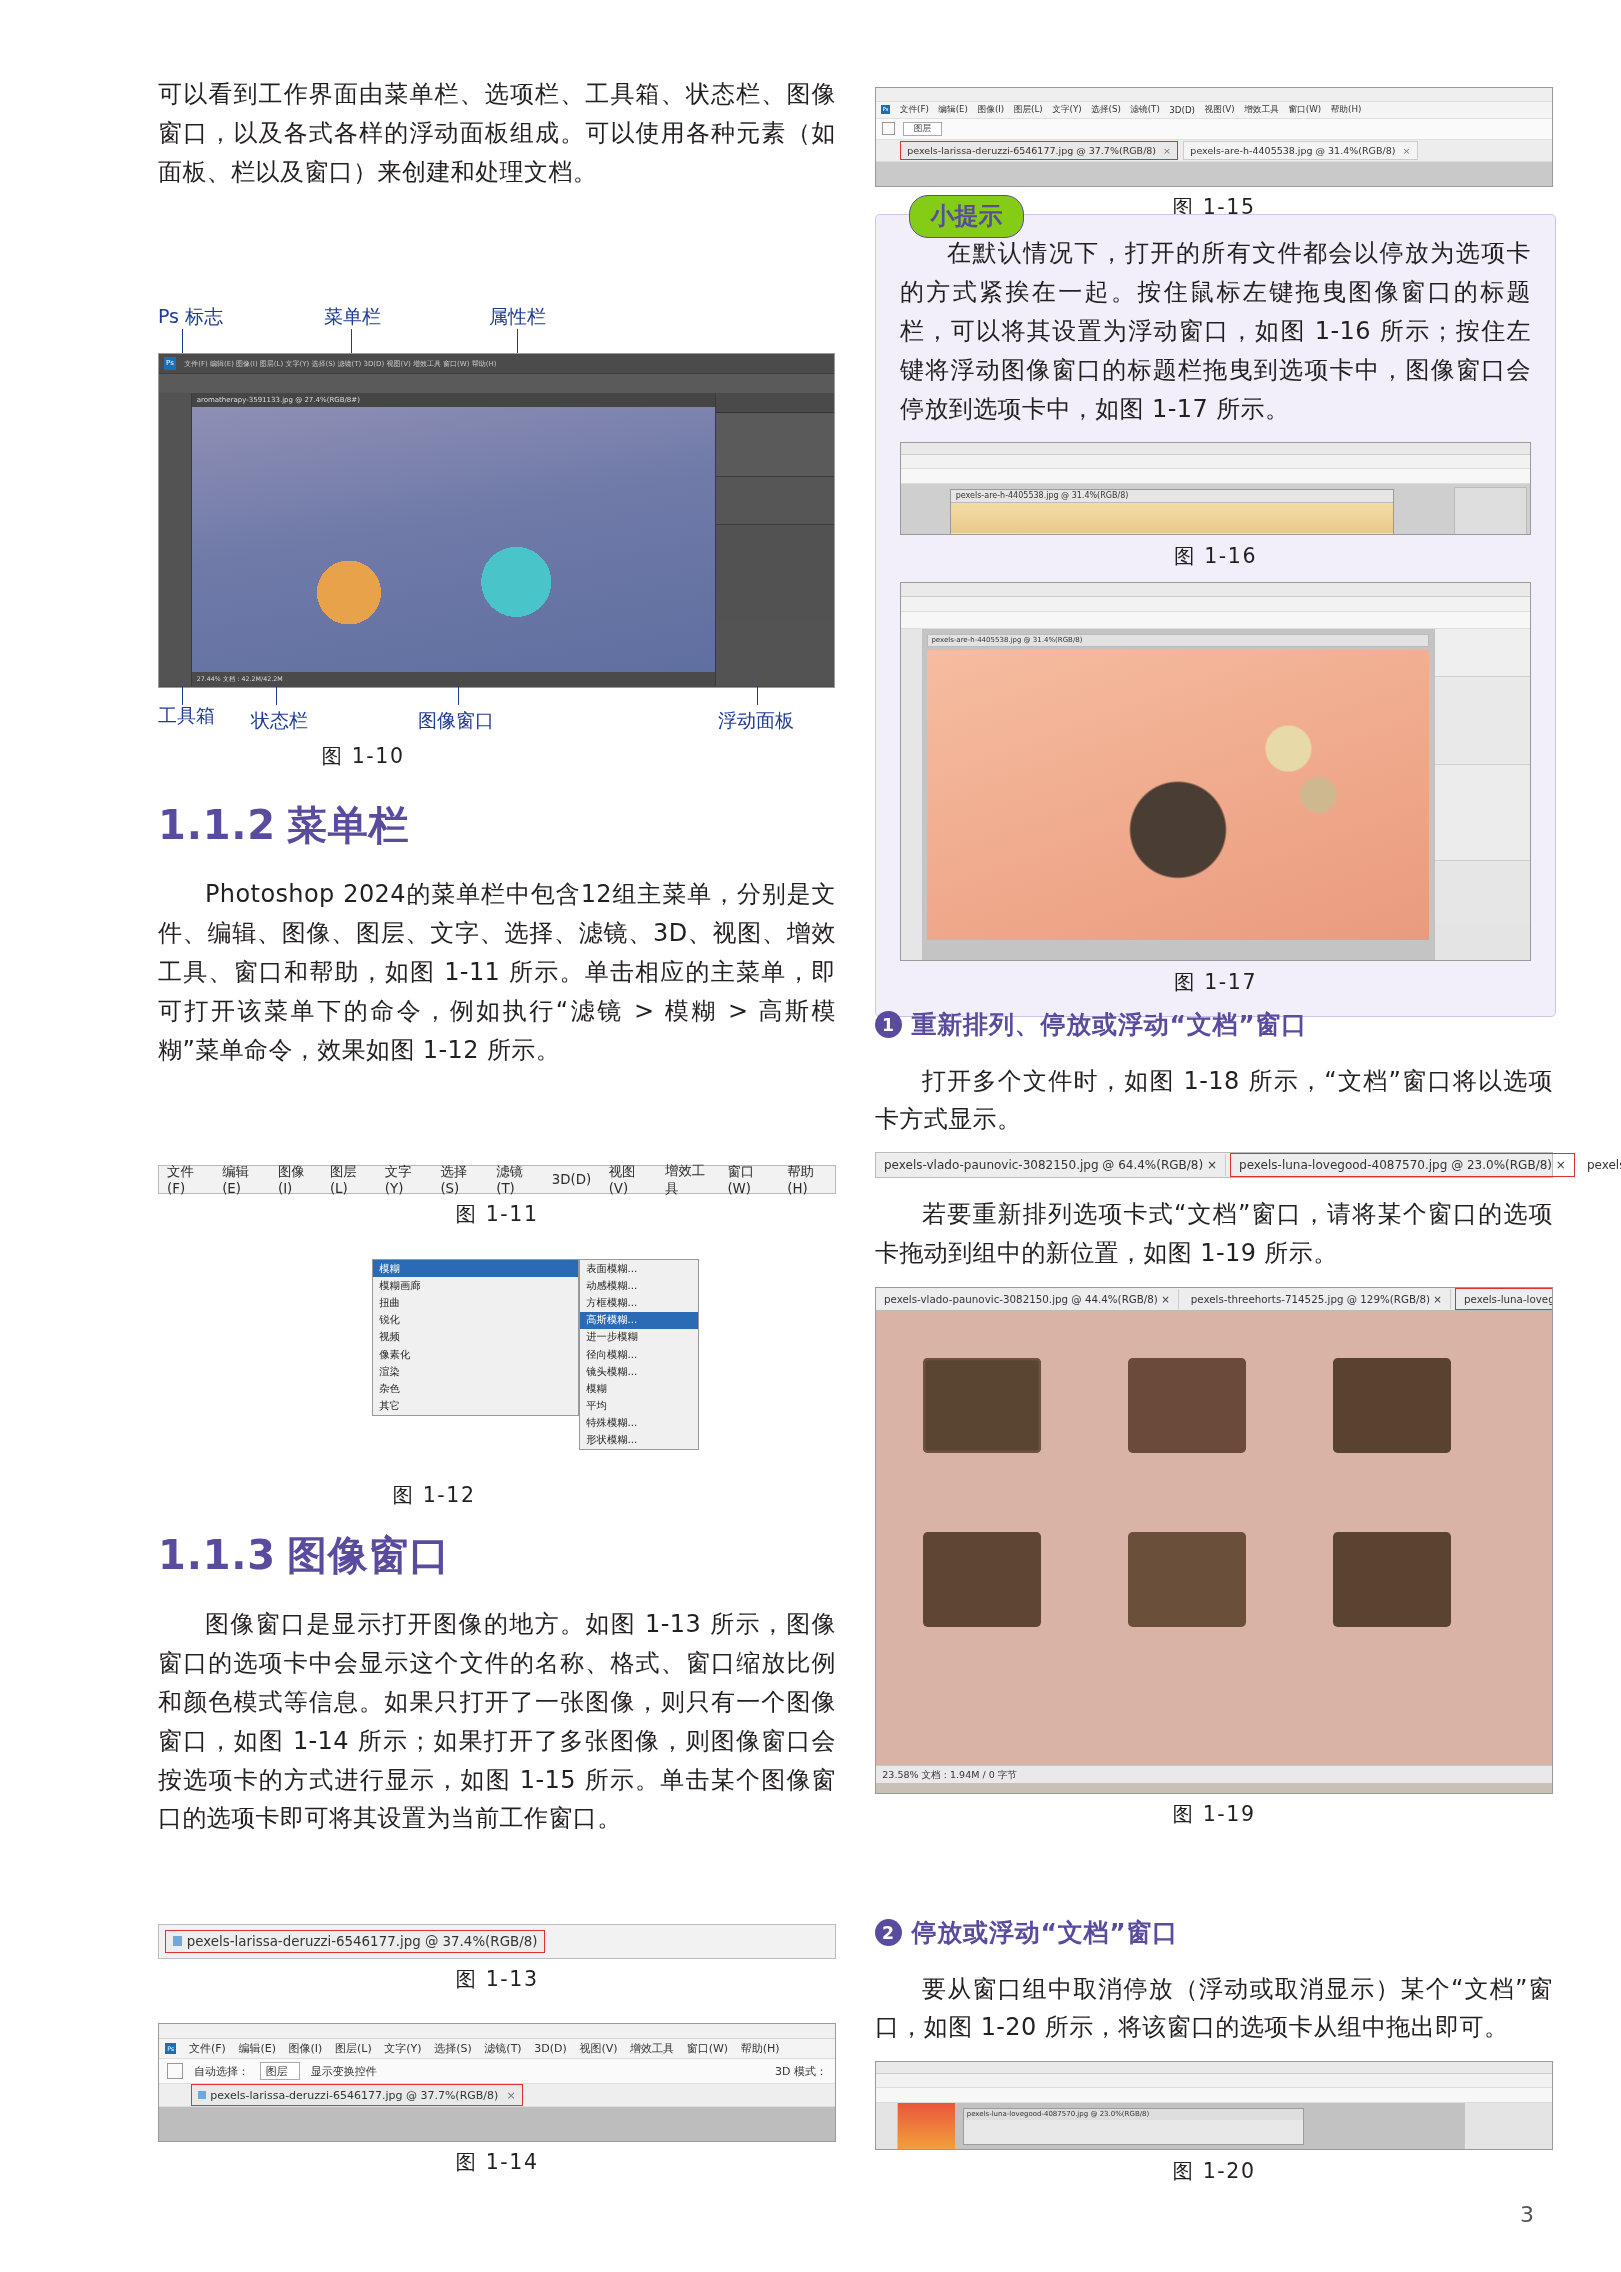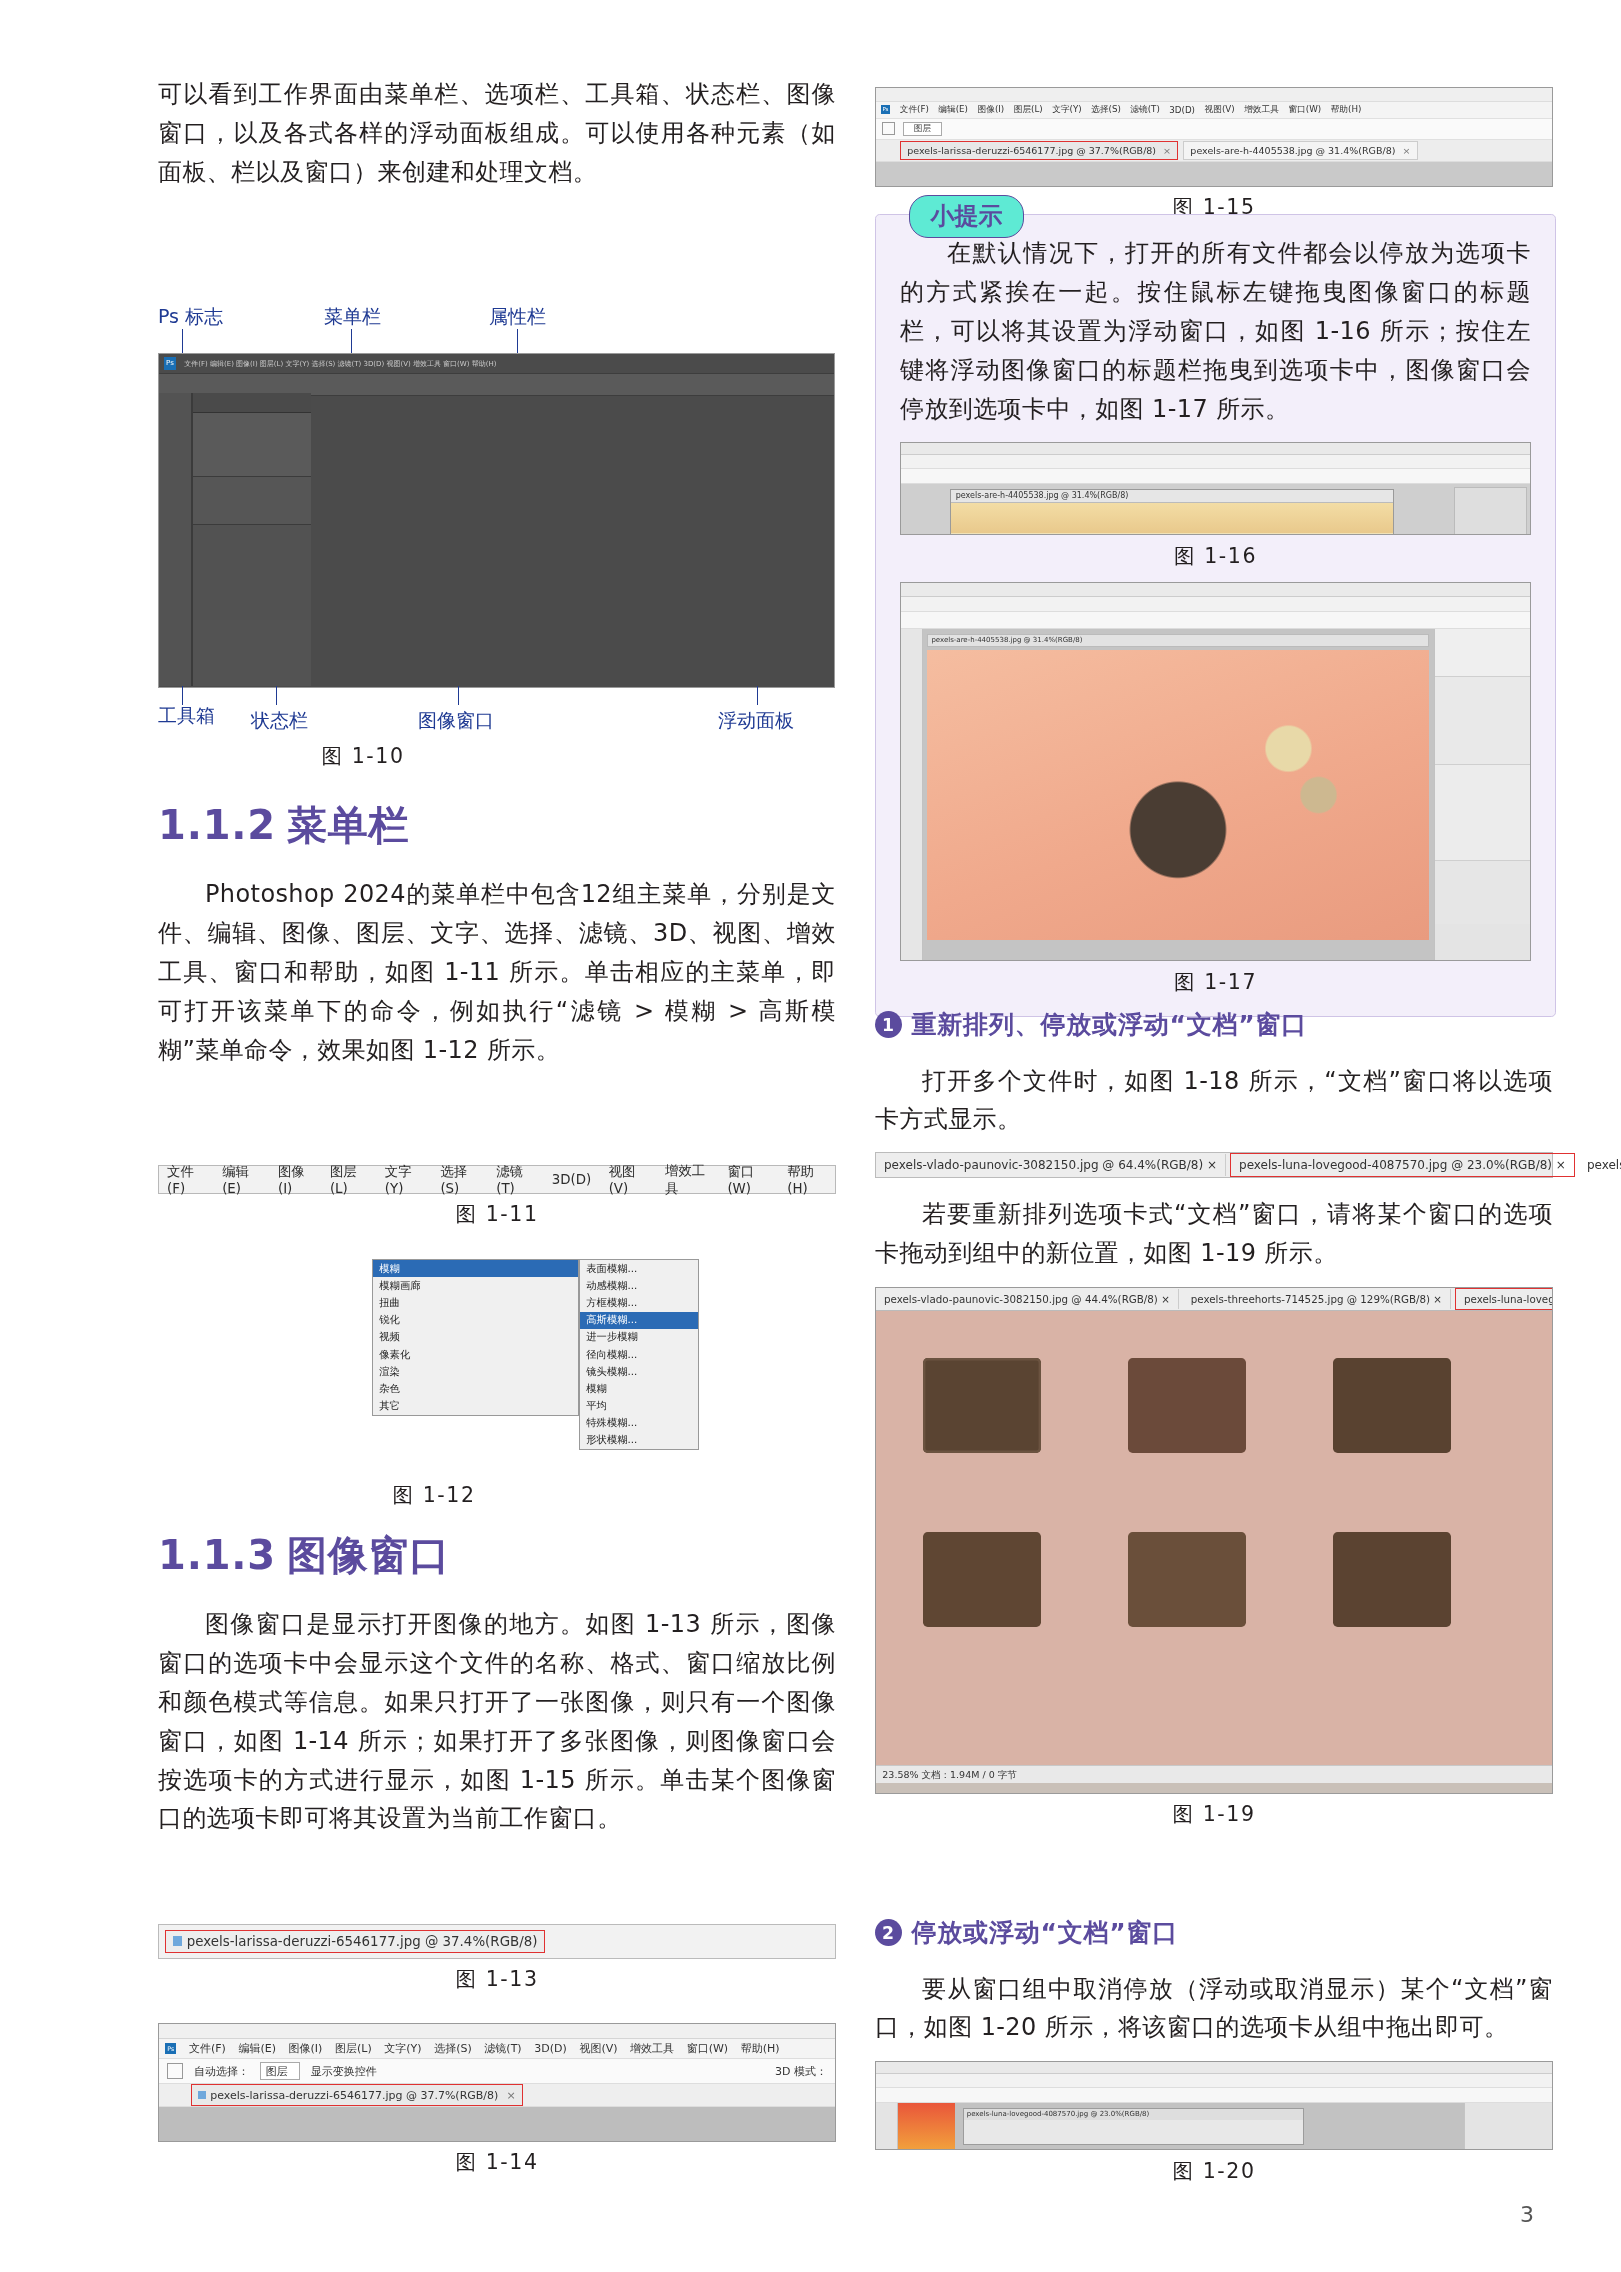--- a/index.html
+++ b/index.html
@@ -10,21 +10,21 @@
   .colR{left:875px;width:678px;}
   p.body{font-size:24px;line-height:1.62;margin:0 0 0 0;text-align:justify;letter-spacing:0.4px;}
   p.indent{text-indent:47px;}
   .h2{color:#5b4b9e;font-size:40px;font-weight:bold;letter-spacing:0.8px;margin:0;}
   .h2 .num{margin-right:11px;}
   .figcap{text-align:center;font-size:20.5px;color:#231f20;margin:6.3px 0 0 0;letter-spacing:1.6px;}
   .shot{border:0.8px solid #9a9a9a;background:#d6d6d6;position:relative;overflow:hidden;}
   .callout{position:absolute;font-size:19px;color:#1f3a93;white-space:nowrap;}
   .leader{position:absolute;background:#1f3a93;}
   .tip{background:#f3effa;border:0.8px solid #cfc4e6;border-radius:4.7px;padding:19px 24px 20.5px 24px;position:relative;}
-  .tiptitle{display:inline-block;border:1.6px solid #5b4b9e;border-radius:19px;color:#5b4b9e;font-size:24px;font-weight:bold;padding:4.7px 20.5px;background:#5eead4;}
+  .tiptitle{display:inline-block;border:1.6px solid #5b4b9e;border-radius:19px;color:#5b4b9e;font-size:24px;font-weight:bold;padding:4.7px 20.5px;background:#84cc16;}
   .numhead{color:#5b4b9e;font-size:25px;font-weight:bold;display:flex;align-items:center;letter-spacing:0.8px;}
   .circle{display:inline-flex;align-items:center;justify-content:center;width:27px;height:27px;border-radius:50%;background:#5b4b9e;color:#fff;font-size:17.3px;margin-right:9.5px;flex:none;}
   .redbox{border:1.6px solid #e03131;padding:3.2px 6.3px;display:inline-block;}
   .pgno{position:absolute;right:87px;bottom:46px;font-size:22px;color:#555;}
   
   .ps{position:relative;background:#4b4b4b;}
   .ps .menu{height:17.3px;background:#4b4b4b;display:flex;align-items:center;gap:8px;padding-left:4.7px;color:#ddd;font-size:7px;}
   .ps .opt{height:17.3px;background:#555;border-top:0.8px solid #3d3d3d;border-bottom:0.8px solid #3d3d3d;}
   .panelcol{background:#535353;border-left:0.8px solid #3b3b3b;}
   .toolcol{background:#535353;border-right:0.8px solid #3b3b3b;}
@@ -56,20 +56,28 @@
       <div class="leader" style="top:25px;left:359px;width:0.8px;height:41px;"></div>
 
       <div class="shot ps" style="position:absolute;top:49px;left:0;width:675px;height:333px;">
         <div class="menu" style="height:19px;font-size:8px;">
           <span style="display:inline-block;width:12.6px;height:12.6px;background:#1a6fb5;color:#fff;font-size:7px;text-align:center;line-height:12.6px;">Ps</span>
           <span style="color:#ccc;font-size:7px;">文件(F) 编辑(E) 图像(I) 图层(L) 文字(Y) 选择(S) 滤镜(T) 3D(D) 视图(V) 增效工具 窗口(W) 帮助(H)</span>
         </div>
         <div class="opt" style="height:20.5px;background:#5a5a5a;"></div>
         <div style="position:absolute;top:39px;left:0;width:675px;height:293px;display:flex;">
           <div class="toolcol" style="width:32px;"></div>
+          <div style="flex:1;background:#3a3a3a;position:relative;">
+            <div style="height:14px;background:#454545;border-bottom:0.8px solid #2e2e2e;color:#ddd;font-size:7px;padding-left:4.7px;line-height:14px;">aromatherapy-3591133.jpg @ 27.4%(RGB/8#)</div>
+            <div style="position:absolute;top:14px;left:0;right:0;bottom:14px;background:
+                 radial-gradient(circle at 30% 70%, #e8a24a 0 32px, transparent 32px),
+                 radial-gradient(circle at 62% 66%, #49c4c9 0 35px, transparent 35px),
+                 linear-gradient(170deg,#8f8fb5 0%,#6f7aa8 45%,#5f6fa0 100%);"></div>
+            <div style="position:absolute;bottom:0;left:0;right:0;height:14px;background:#4a4a4a;color:#ddd;font-size:6.3px;line-height:14px;padding-left:4.7px;">27.44%   文档：42.2M/42.2M</div>
+          </div>
           <div class="panelcol" style="width:118px;">
             <div style="height:19px;background:#4a4a4a;border-bottom:0.8px solid #333;"></div>
             <div style="height:63px;background:#5a5a5a;border-bottom:0.8px solid #3b3b3b;"></div>
             <div style="height:47px;background:#565656;border-bottom:0.8px solid #3b3b3b;"></div>
             <div style="height:95px;background:#525252;"></div>
           </div>
         </div>
       </div>
 
       <div class="leader" style="top:382px;left:24px;width:0.8px;height:19px;"></div>

